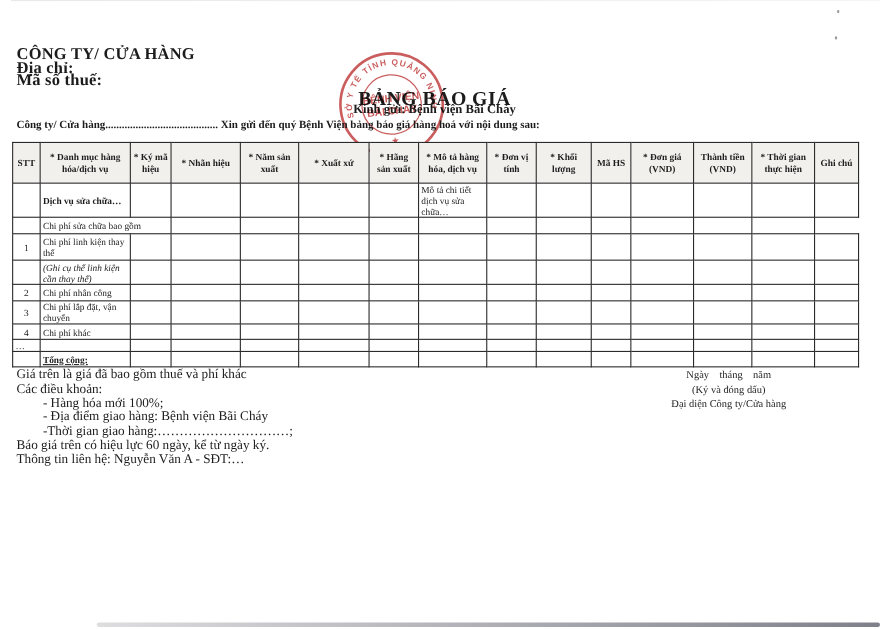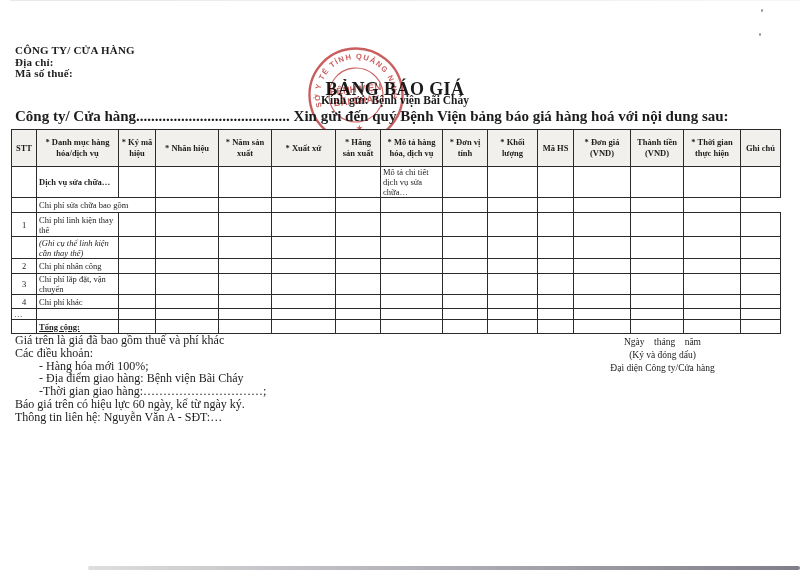--- a/index.html
+++ b/index.html
@@ -20,31 +20,31 @@
     background: linear-gradient(to right, rgba(160,160,165,.35), rgba(105,105,118,.85));
     border-radius: 2px;
   }
   .speck { position: absolute; width: 2px; height: 3px; background: #9a9a9a; border-radius: 1px; }
   .speck1 { left: 761px; top: 9px; }
   .speck2 { left: 759px; top: 33px; }
 
   
   .letterhead {
     position: absolute; left: 15px; top: 45px;
-    font-size: 11px; font-weight: bold; line-height: 11.5px; letter-spacing: .2px;
+    font-size: 15px; font-weight: bold; line-height: 11.5px; letter-spacing: .2px;
   }
 
   
   .title-wrap { position: absolute; left: 0; right: 10px; text-align: center; }
   .doc-title { top: 79px; font-size: 18px; font-weight: bold; letter-spacing: .4px; }
   .doc-recipient { top: 94px; font-size: 11.5px; font-weight: bold; }
 
   .intro-line {
     position: absolute; left: 15px; top: 108px; width: 770px;
-    font-size: 15px; font-weight: bold;
+    font-size: 10px; font-weight: bold;
   }
 
   
   .stamp {
     position: absolute; left: 306px; top: 45px; width: 100px; height: 100px;
     opacity: .82; mix-blend-mode: multiply; transform: rotate(-6deg);
   }
   .stamp text { font-family: "Liberation Sans", "DejaVu Sans", sans-serif; }
 
   

